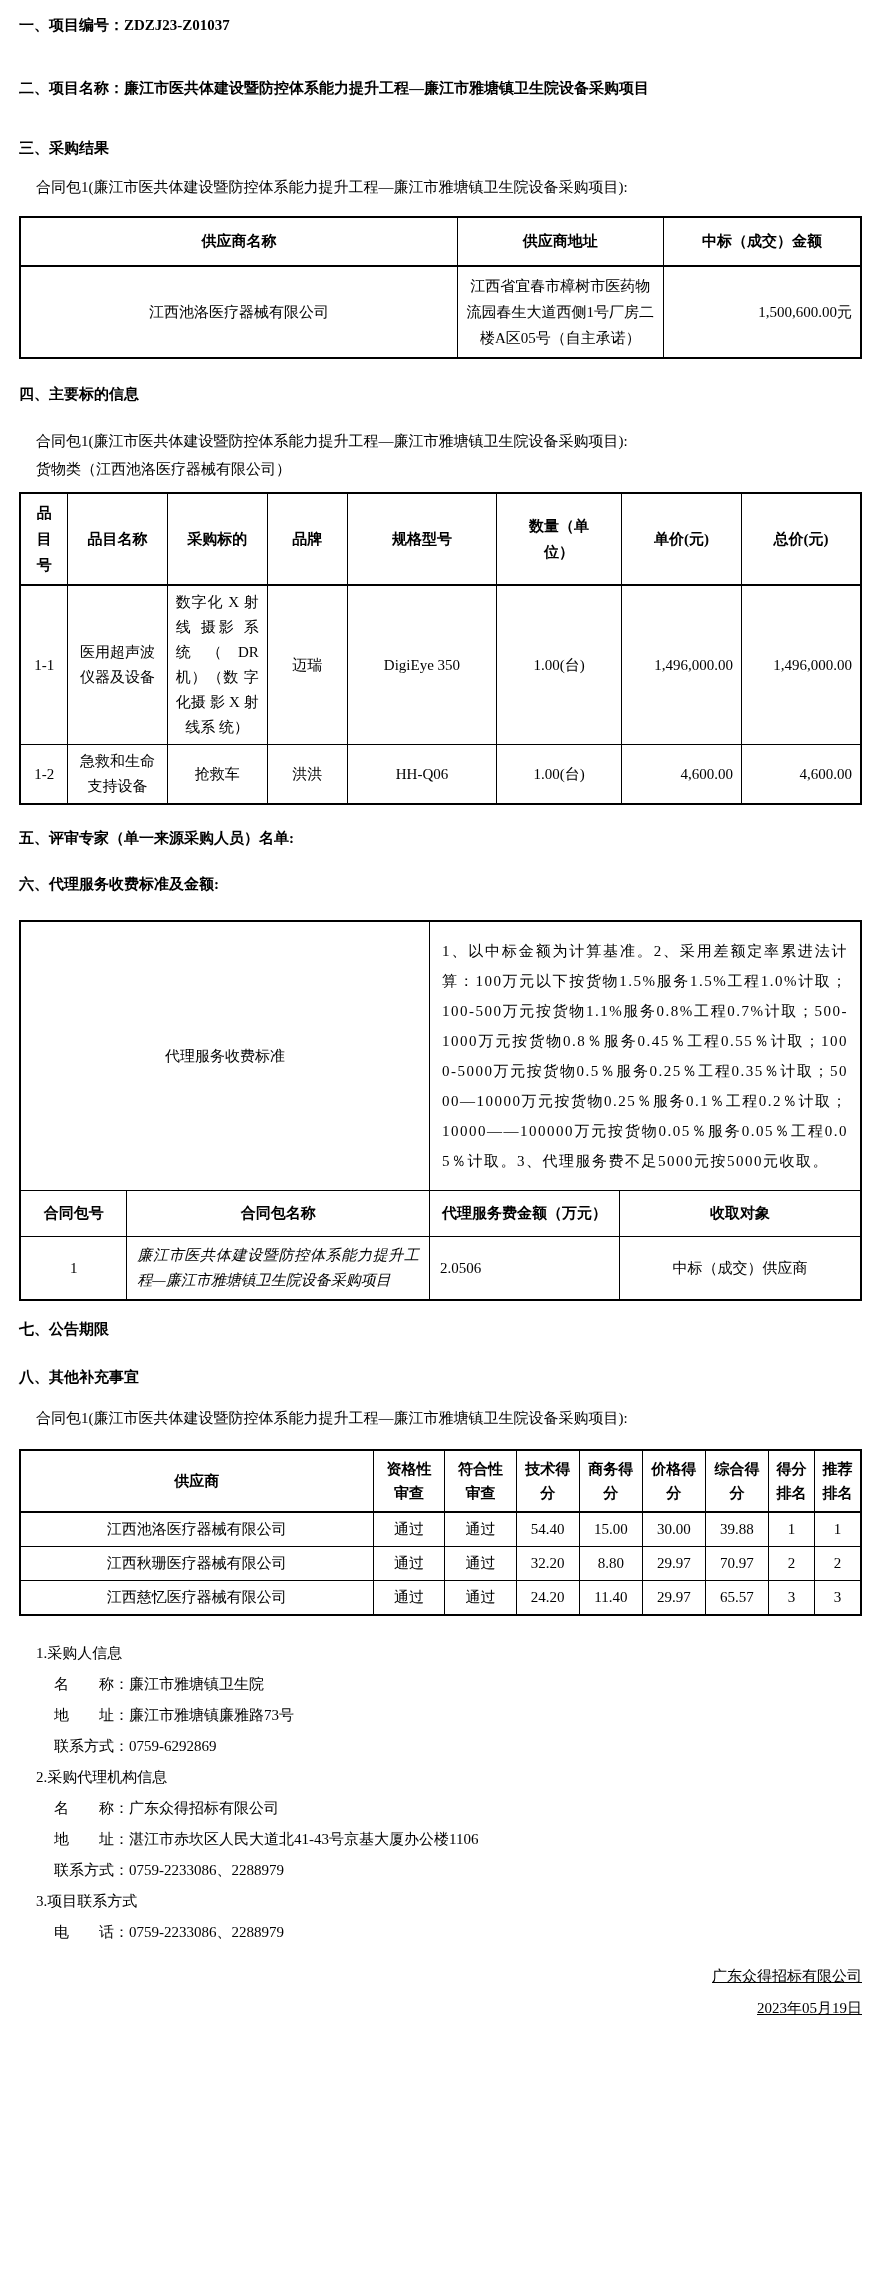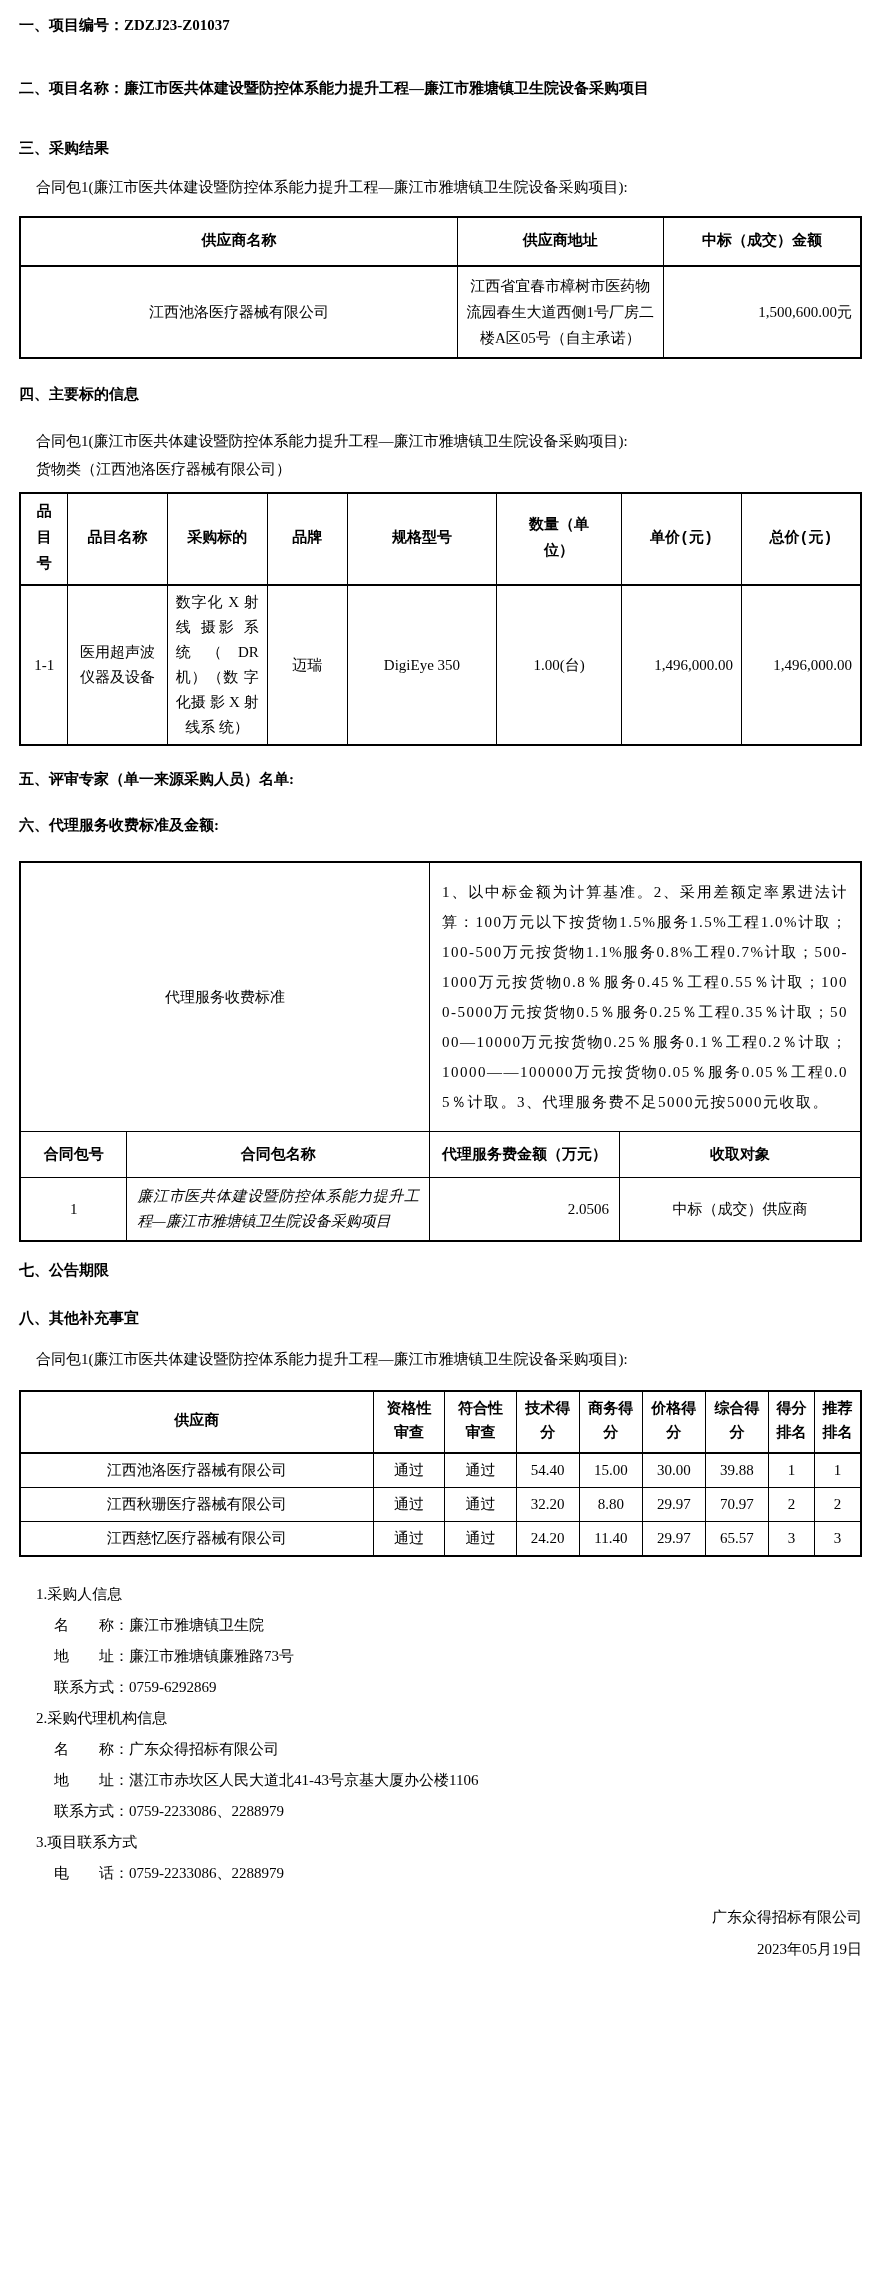--- a/index.html
+++ b/index.html
@@ -3,46 +3,46 @@
 <meta charset="utf-8">
 <style>
   html,body{margin:0;padding:0;background:#fff;color:#000;}
   body{width:881px;font-family:"Liberation Serif","DejaVu Serif",serif;font-size:15px;line-height:22px;}
   .page{padding:15px 19px 30px 19px;}
   .h{font-weight:700;font-size:15px;margin:0;line-height:20px;}
   .note{margin:0;padding-left:17px;line-height:22px;}
   table{border-collapse:collapse;width:100%;table-layout:fixed;border:2px solid #000;}
   th,td{border:1px solid #000;vertical-align:middle;text-align:center;word-break:break-all;}
   th{font-weight:700;}
-  thead tr th{border-bottom-width:2px;font-family:Liberation Mono, monospace;}
+  thead tr th{border-bottom-width:2px;}
   
   .t1 th{padding:13px 6px;line-height:21px;}
   .t1 td{padding:6px 8px;line-height:26px;}
   .t1 .r{text-align:right;}
   
   .t2 th{padding:6px 18px;line-height:26px;}
   .t2 th.vh{padding:6px 12px;}
   .t2 td{padding:4px 8px;line-height:25px;}
   .t2 .jy{text-align:justify;text-align-last:center;}
   .t2 .r{text-align:right;}
   
   .t3 td.fee-label{text-align:center;}
   .t3 td.fee-text{text-align:justify;letter-spacing:1.5px;line-height:30px;padding:14px 12px;}
   .t3 th{padding:12px 6px;line-height:21px;}
   .t3 td{padding:6px 10px;line-height:25px;}
   .t3 .jy{text-align:justify;text-align-last:left;font-style:italic;}
-  .t3 .r{text-align:right;}
+  .t3 .r{text-align:left;}
   
   .t4 th{padding:6px 6px;line-height:24px;}
   .t4 td{padding:6px 4px;line-height:21px;}
   .contacts p{margin:0;line-height:31px;}
   .contacts .lvl1{padding-left:17px;}
   .contacts .lvl2{padding-left:35px;}
   .footer{text-align:right;line-height:32px;margin-top:12px;}
-  .footer p{margin:0;}
+  .footer p{margin:0;text-decoration:underline;}
 </style>
 </head>
 <body>
 
 <div class="page">
 
   <p class="h" style="margin-top:0">一、项目编号：ZDZJ23-Z01037</p>
   <p class="h" style="margin-top:43px">二、项目名称：廉江市医共体建设暨防控体系能力提升工程—廉江市雅塘镇卫生院设备采购项目</p>
   <p class="h" style="margin-top:40px">三、采购结果</p>
 
@@ -100,20 +100,30 @@
     <tbody>
       <tr>
         <td>1-1</td>
         <td>医用超声波仪器及设备</td>
         <td class="jy">数字化 X 射线 摄影 系 统（DR 机）（数 字化摄 影 X 射 线系 统）</td>
         <td>迈瑞</td>
         <td>DigiEye 350</td>
         <td>1.00(台)</td>
         <td class="r">1,496,000.00</td>
         <td class="r">1,496,000.00</td>
+      </tr>
+      <tr>
+        <td>1-2</td>
+        <td>急救和生命支持设备</td>
+        <td>抢救车</td>
+        <td>洪洪</td>
+        <td>HH-Q06</td>
+        <td>1.00(台)</td>
+        <td class="r">4,600.00</td>
+        <td class="r">4,600.00</td>
       </tr>
     </tbody>
   </table>
 
   <p class="h" style="margin-top:23px">五、评审专家（单一来源采购人员）名单:</p>
 
   <p class="h" style="margin-top:26px">六、代理服务收费标准及金额:</p>
 
   <table class="t3" style="margin-top:26px">
     <colgroup>

